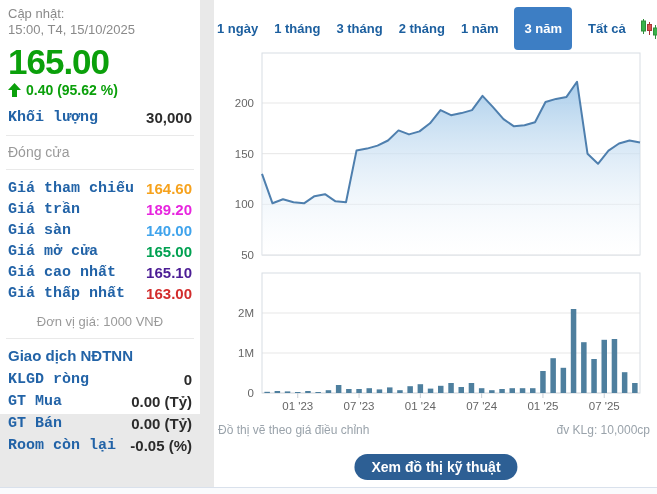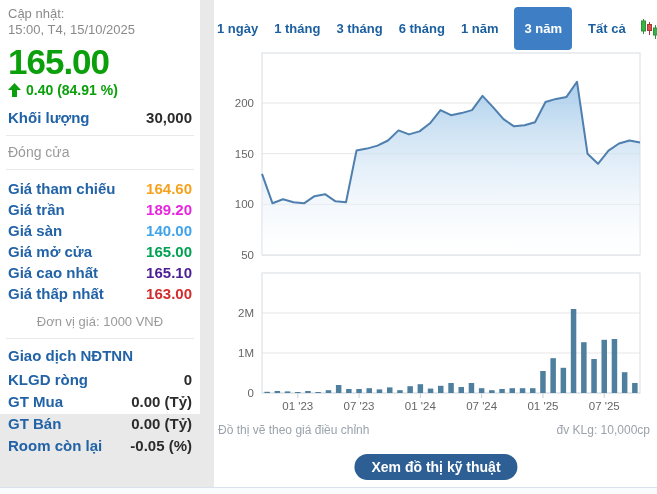--- a/index.html
+++ b/index.html
@@ -12,21 +12,21 @@
   
   .left-card{
     position:absolute;left:0;top:0;width:200px;height:414px;
     background:#fff;box-sizing:border-box;padding:6px 8px 0 8px;
   }
   .update{color:#8a8a8a;font-size:13px;line-height:16px;}
   .big-price{font-size:35px;line-height:38px;font-weight:bold;color:#0ba00b;margin-top:5px;letter-spacing:-1px;}
   .change-row{display:flex;align-items:center;gap:5px;margin-top:1px;color:#0ba00b;font-size:14px;font-weight:bold;}
   .up-arrow{width:13px;height:14px;display:inline-block;}
   .kv{display:flex;justify-content:space-between;align-items:center;font-size:15px;font-weight:bold;}
-  .kv .lbl{color:#2263a7;}
+  .kv .lbl{color:#2263a7;font-family:Liberation Mono, monospace;}
   .kv .val{color:#2b2b2b;}
   .vol-row{margin-top:11px;}
   .sep{border:none;border-top:1px solid #e9e9e9;margin:9px -2px 8px -2px;}
   .muted{color:#9a9a9a;font-size:14px;}
   .muted.small{font-size:13px;}
   .info-row{height:21px;}
   .f-row{height:22px;}
   .section-title{color:#2263a7;font-size:15px;font-weight:bold;margin:2px 0 4px 0;}
   .unit-note{margin-top:10px;text-align:center;}
   
@@ -66,21 +66,21 @@
     <div>Cập nhật:</div>
     <div>15:00, T4, 15/10/2025</div>
   </div>
 
   <div class="big-price">165.00</div>
 
   <div class="change-row">
     <svg class="up-arrow" viewBox="0 0 13 14">
       <polygon points="6.5,0 13,7 9,7 9,14 4,14 4,7 0,7" fill="#0ba00b"></polygon>
     </svg>
-    <span>0.40 (84.91 %)</span>
+    <span>0.40 (95.62 %)</span>
   </div>
 
   <div class="kv vol-row">
     <span class="lbl">Khối lượng</span>
     <span class="val">30,000</span>
   </div>
 
   <hr class="sep">
   <div class="muted">Đóng cửa</div>
   <hr class="sep">
@@ -131,21 +131,21 @@
     <span class="val">-0.05 (%)</span>
   </div>
 </div>
 
 <div class="chart-card"></div>
 
 <div class="tabs">
   <span class="tab">1 ngày</span>
   <span class="tab">1 tháng</span>
   <span class="tab">3 tháng</span>
-  <span class="tab">6 tháng</span>
+  <span class="tab">2 tháng</span>
   <span class="tab">1 năm</span>
   <span class="tab active">3 năm</span>
   <span class="tab">Tất cả</span>
   <svg class="candle-icon" viewBox="0 0 22 22">
     <line x1="3.5" y1="1" x2="3.5" y2="16" stroke="#2f8f3a" stroke-width="1"></line>
     <rect x="1.5" y="3" width="4" height="10" fill="#39b24a" stroke="#2f8f3a"></rect>
     <line x1="9.5" y1="4" x2="9.5" y2="17" stroke="#a93535" stroke-width="1"></line>
     <rect x="7.5" y="6.5" width="4" height="6" fill="#d9534f" stroke="#a93535"></rect>
     <line x1="15.5" y1="7" x2="15.5" y2="21" stroke="#2f8f3a" stroke-width="1"></line>
     <rect x="13.5" y="10" width="4" height="7" fill="#39b24a" stroke="#2f8f3a"></rect>

